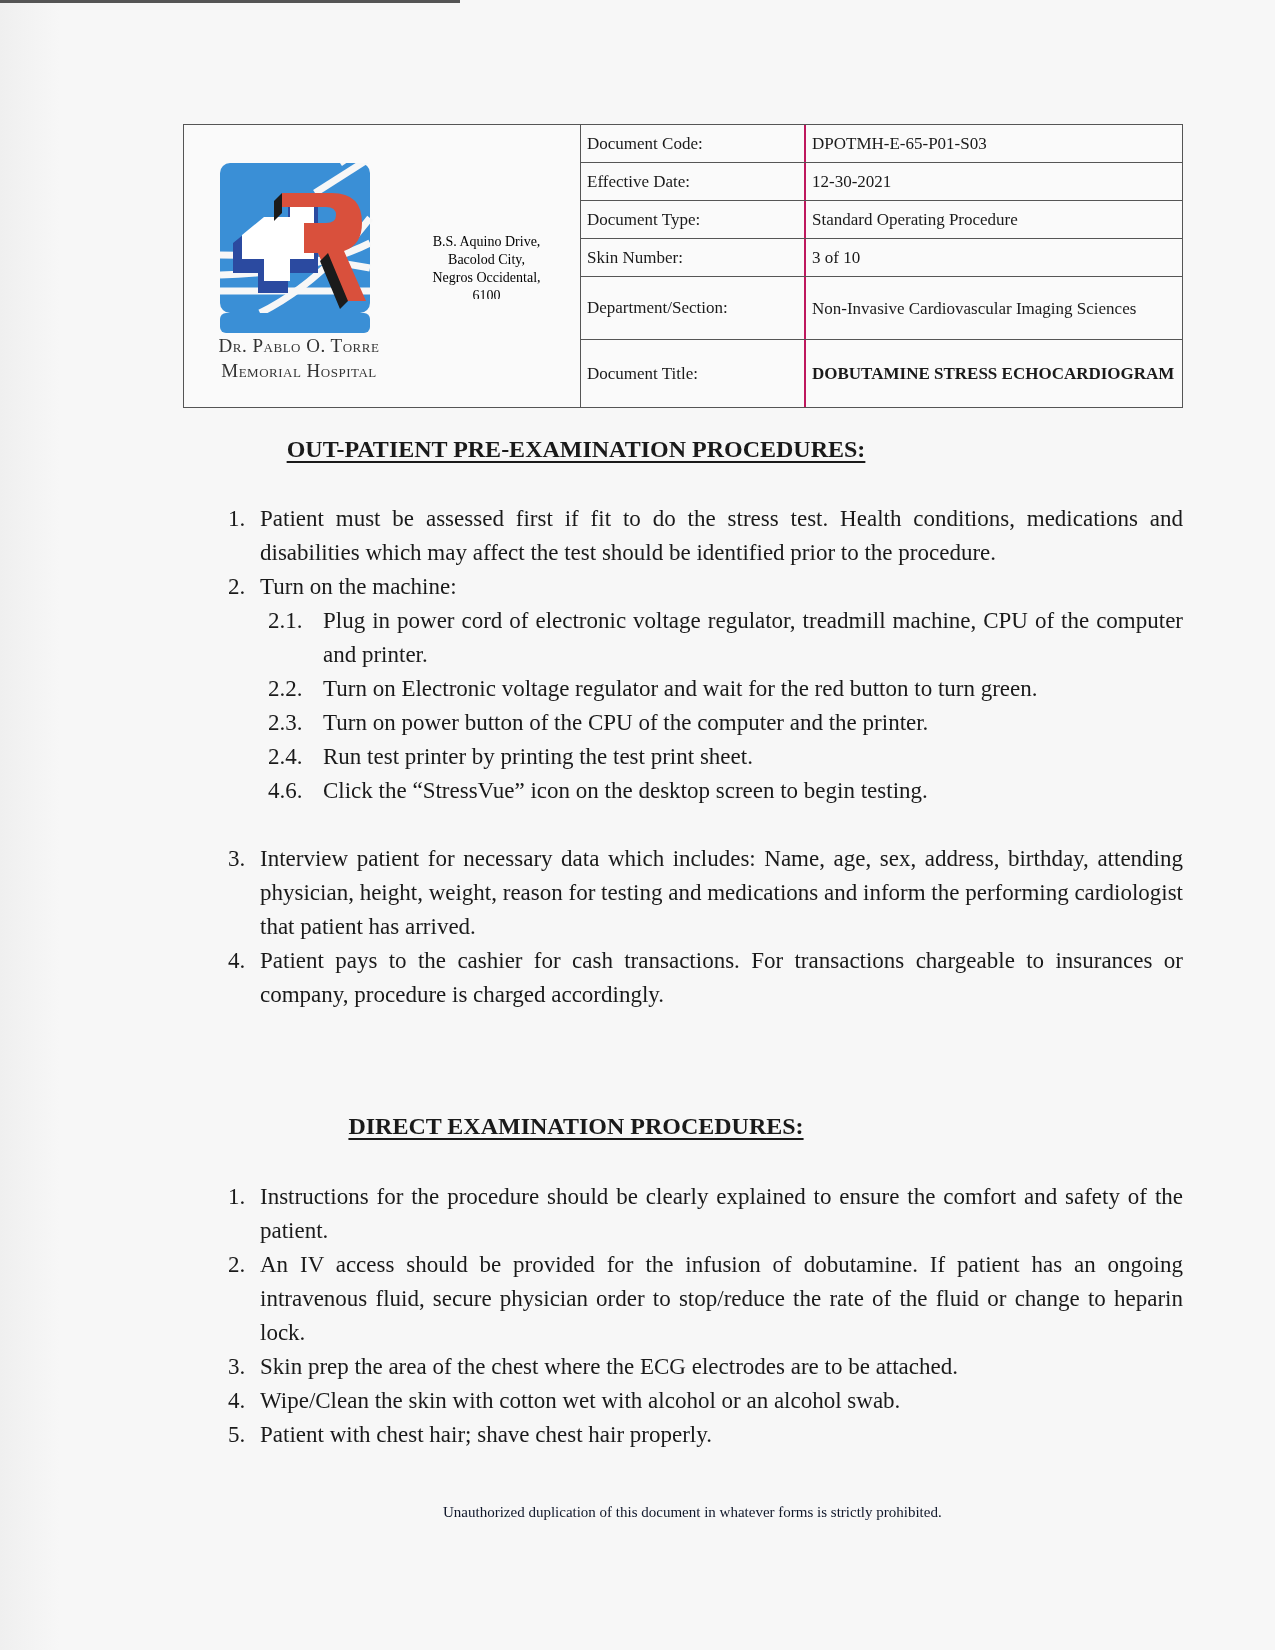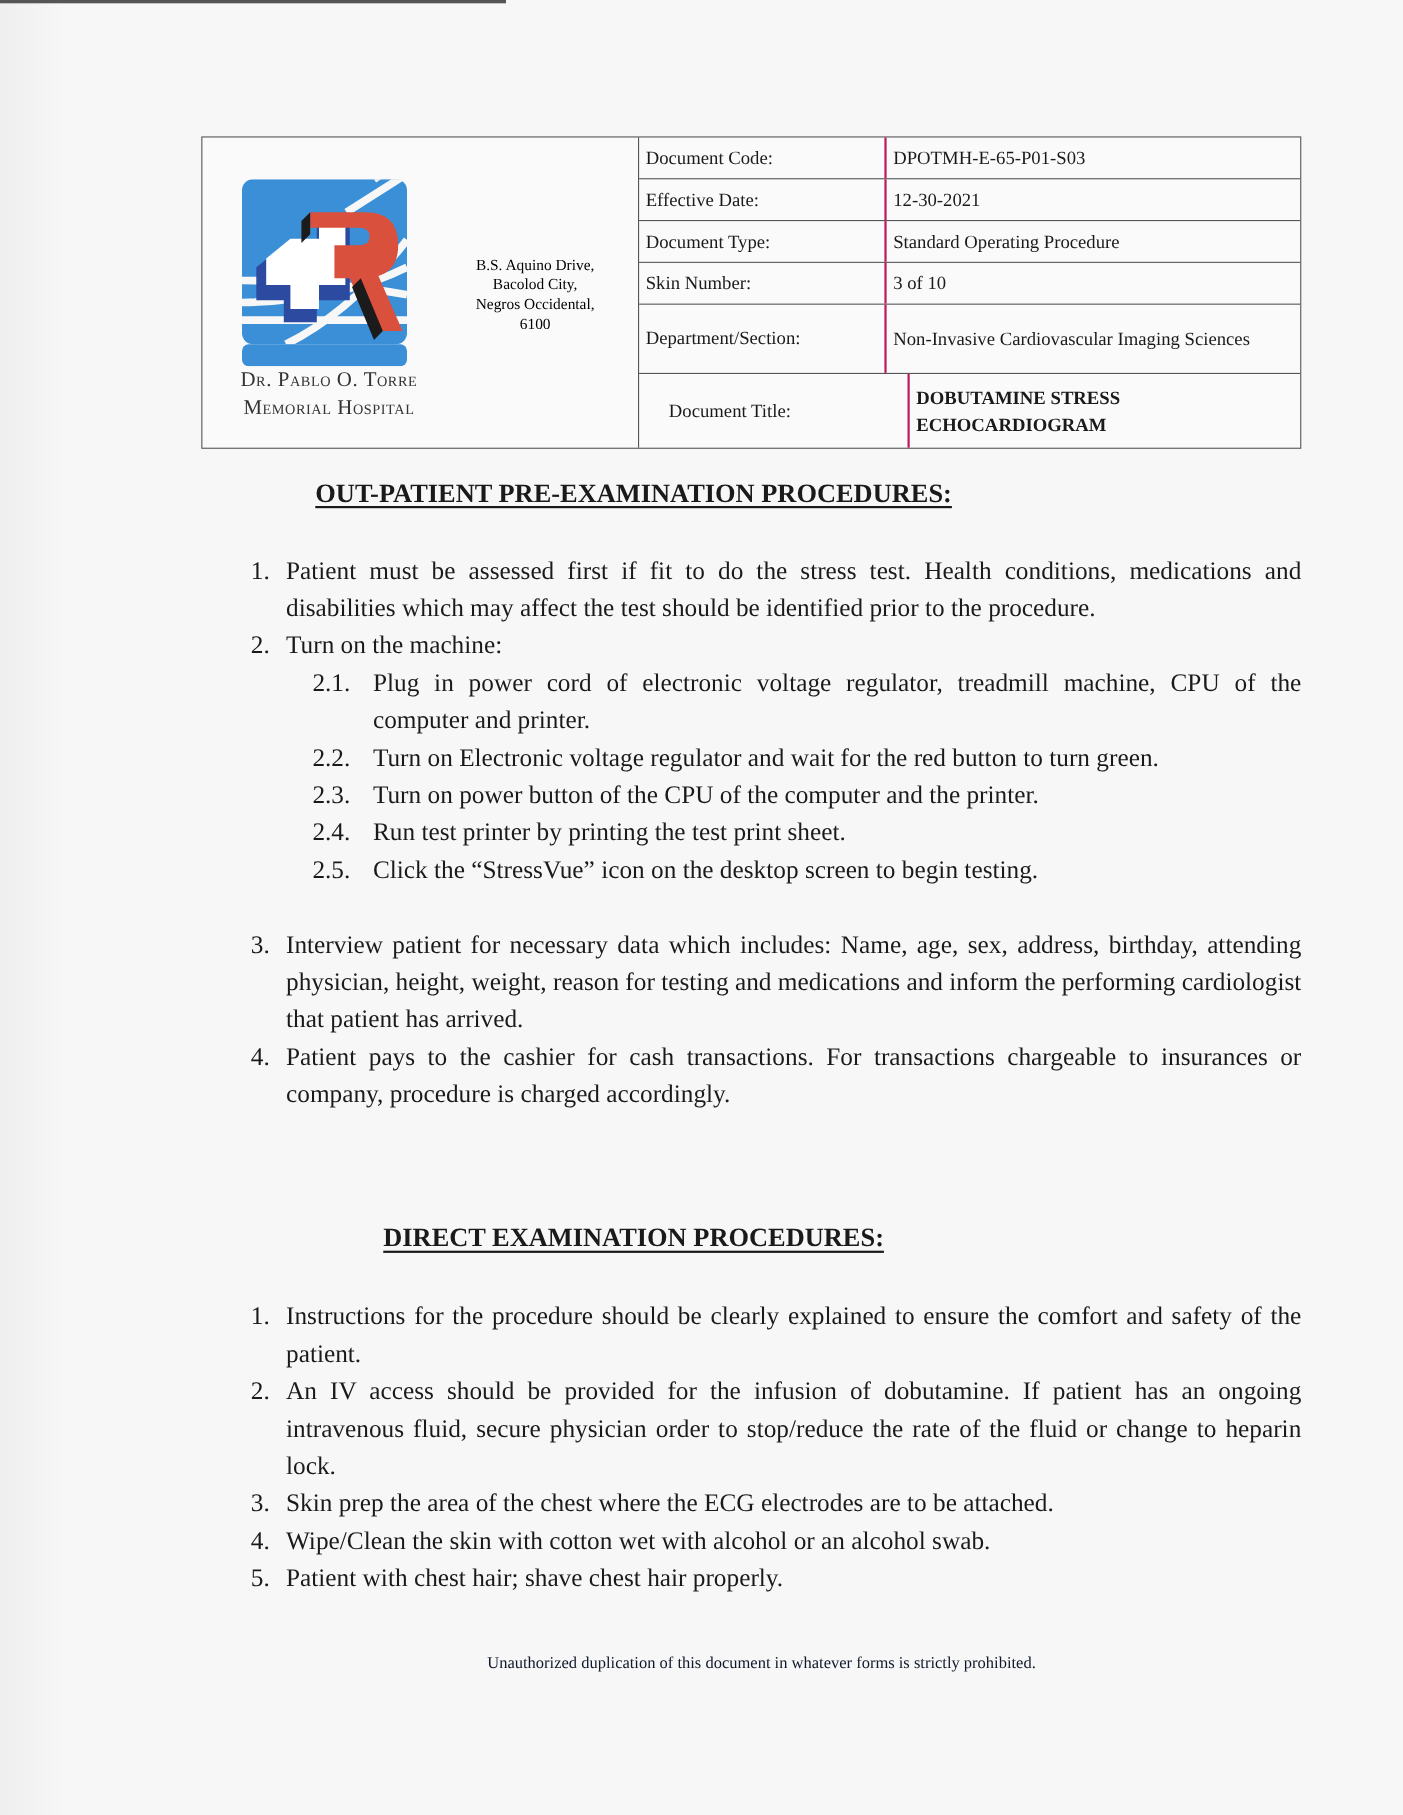--- a/index.html
+++ b/index.html
@@ -27,34 +27,34 @@
     position: absolute; left: 220px; top: 108px; width: 165px; text-align: center;
     font-size: 14px; line-height: 18px; color: #000000;
   }
   .address .clip { display: block; height: 12px; overflow: hidden; }
   .meta { flex: 1; display: flex; flex-direction: column; }
   .meta-row { display: flex; border-bottom: 1px solid #555; font-size: 17px; }
   .meta-row:last-child { border-bottom: none; }
   .meta-label { width: 225px; border-right: 2px solid #be185d; box-sizing: border-box; padding: 0 6px; display: flex; align-items: center; }
   .meta-value { flex: 1; padding: 0 6px; display: flex; align-items: center; line-height: 25px; }
   .r1 { height: 37px; } .r2 { height: 37px; } .r3 { height: 37px; } .r4 { height: 37px; }
-  .r5 { height: 62px; } .r6 { flex: 1; margin-left: 21px; }
+  .r5 { height: 62px; } .r6 { flex: 1; }
   .bold { font-weight: bold; }
 
   
   .section-title {
     position: absolute; left: 0; width: 1152px; text-align: center;
     font-size: 24px; font-weight: bold; text-decoration: underline; text-underline-offset: 4px;
   }
   .list { position: absolute; left: 228px; width: 955px; font-size: 23px; line-height: 34px; }
   .item { display: flex; text-align: justify; }
   .num { width: 32px; flex: none; }
   .sub .num { width: 55px; }
   .txt { flex: 1; }
-  .sub { margin-left: 56px; }
+  .sub { margin-left: 40px; }
   .gap { height: 34px; }
   .footer {
     position: absolute; left: 443px; top: 1504px; font-size: 15px; color: #0f172a;
   }
 </style>
 </head>
 <body>
 
 <div class="page-shade"></div>
 <div class="topbar"></div>
@@ -137,21 +137,21 @@
     </div>
   <div class="item sub">
       <span class="num">2.3.</span>
       <span class="txt">Turn on power button of the CPU of the computer and the printer.</span>
     </div>
   <div class="item sub">
       <span class="num">2.4.</span>
       <span class="txt">Run test printer by printing the test print sheet.</span>
     </div>
   <div class="item sub">
-      <span class="num">2.5.</span>
+      <span class="num">4.6.</span>
       <span class="txt">Click the “StressVue” icon on the desktop screen to begin testing.</span>
     </div>
   <div class="gap"></div>
   <div class="item">
       <span class="num">3.</span>
       <span class="txt">Interview patient for necessary data which includes: Name, age, sex, address, birthday, attending physician, height, weight, reason for testing and medications and inform the performing cardiologist that patient has arrived.</span>
     </div>
   <div class="item">
       <span class="num">4.</span>
       <span class="txt">Patient pays to the cashier for cash transactions. For transactions chargeable to insurances or company, procedure is charged accordingly.</span>

